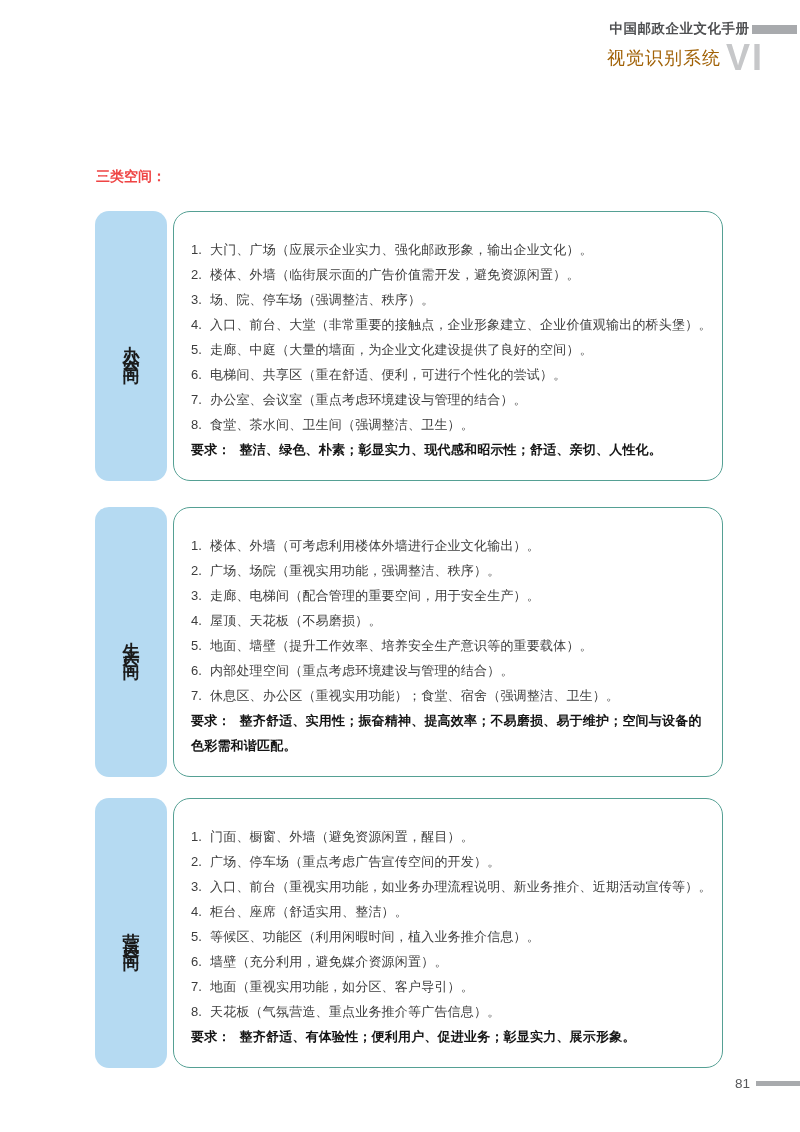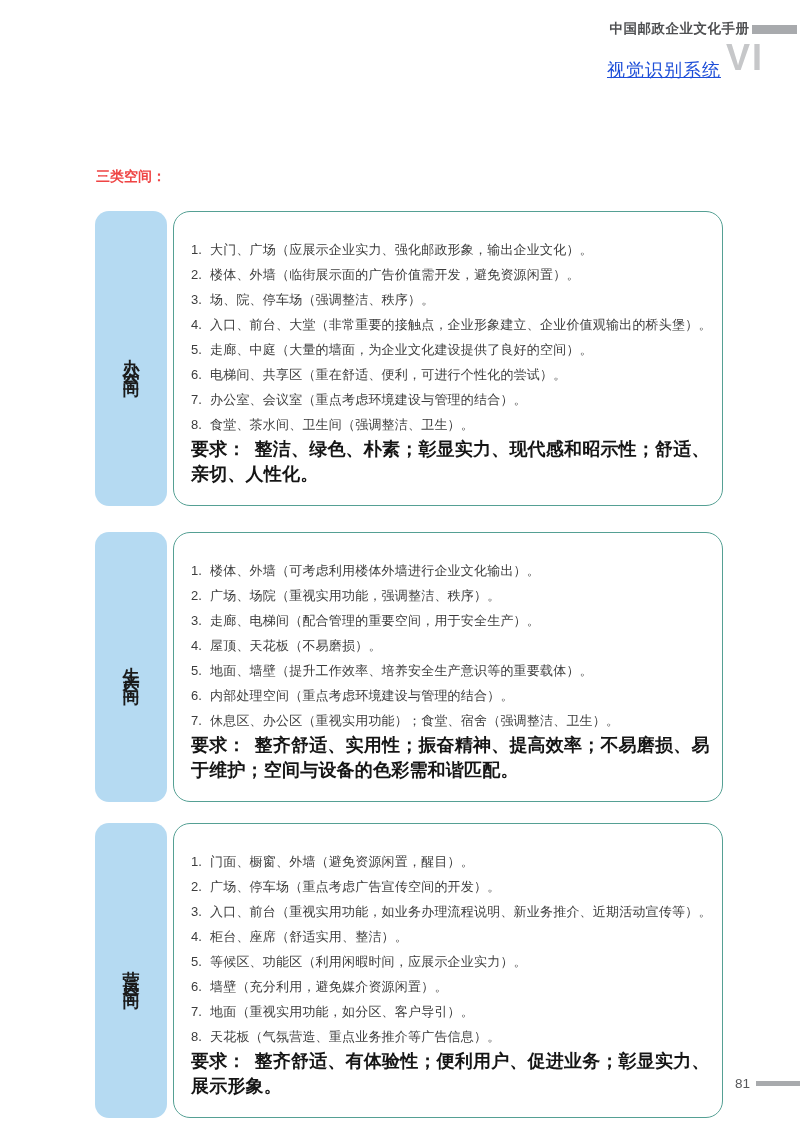--- a/index.html
+++ b/index.html
@@ -16,21 +16,21 @@
   body{
     width:800px;height:1132px;position:relative;overflow:hidden;
     font-family:"Liberation Sans","DejaVu Sans",sans-serif;
   }
   
   .hdr{position:absolute;top:20px;right:0;text-align:right;}
   .hdr-row1{display:flex;align-items:center;justify-content:center;}
   .hdr-title{font-size:13.5px;font-weight:700;color:var(--header-gray);letter-spacing:0.5px;}
   .hdr-bar{display:inline-block;width:45px;height:9px;background:var(--bar-gray);margin-left:3px;}
   .hdr-row2{display:flex;align-items:flex-start;justify-content:flex-end;margin-top:5px;padding-right:36px;}
-  .hdr-sub{font-size:18px;color:#1d4ed8;letter-spacing:1px;margin-top:15px;text-decoration:underline;}
+  .hdr-sub{font-size:18px;color:#a16207;letter-spacing:1px;margin-top:3px;}
   .hdr-vi{font-size:36px;font-weight:700;color:var(--vi-gray);line-height:0.85;margin-left:5px;letter-spacing:2px;}
   
   .page-title{position:absolute;left:96px;top:168px;font-size:14px;font-weight:700;color:#ef4444;}
   
   .sections{position:absolute;left:95px;top:211px;width:628px;}
   .space-section{display:flex;align-items:stretch;}
   .space-section.s0{margin-bottom:26px;}
   .space-section.s1{margin-bottom:21px;}
   .side-label{
     flex:0 0 72px;background:var(--sidebar-blue);border-radius:14px;
@@ -42,21 +42,21 @@
   }
   .content-box{
     flex:1;margin-left:6px;border:1px solid var(--border-teal);
     border-radius:17px;padding:25px 8px 18px 9px;background:#fff;
   }
   .item-list{list-style:none;}
   .item{display:flex;font-size:13px;line-height:25px;color:var(--text-dark);}
   .item .num{flex:0 0 27px;padding-left:8px;}
   .item .txt{flex:1;letter-spacing:0.2px;}
   .req{
-    font-size:18px;line-height:25px;font-weight:700;color:var(--text-black);
+    font-size:13px;line-height:25px;font-weight:700;color:var(--text-black);
     padding-left:8px;letter-spacing:0.2px;
   }
   .req-label{margin-right:9px;}
   
   .ftr{position:absolute;top:1076px;right:0;display:flex;align-items:center;}
   .page-num{font-size:13.5px;color:#57585a;}
   .ftr-bar{display:inline-block;width:44px;height:5px;background:var(--bar-gray);margin-left:6px;}
 </style>
 </head>
 <body>
@@ -178,21 +178,21 @@
           <li class="item">
             <span class="num">3.</span>
             <span class="txt">入口、前台（重视实用功能，如业务办理流程说明、新业务推介、近期活动宣传等）。</span>
           </li>
           <li class="item">
             <span class="num">4.</span>
             <span class="txt">柜台、座席（舒适实用、整洁）。</span>
           </li>
           <li class="item">
             <span class="num">5.</span>
-            <span class="txt">等候区、功能区（利用闲暇时间，应展示企业实力）。</span>
+            <span class="txt">等候区、功能区（利用闲暇时间，植入业务推介信息）。</span>
           </li>
           <li class="item">
             <span class="num">6.</span>
             <span class="txt">墙壁（充分利用，避免媒介资源闲置）。</span>
           </li>
           <li class="item">
             <span class="num">7.</span>
             <span class="txt">地面（重视实用功能，如分区、客户导引）。</span>
           </li>
           <li class="item">

